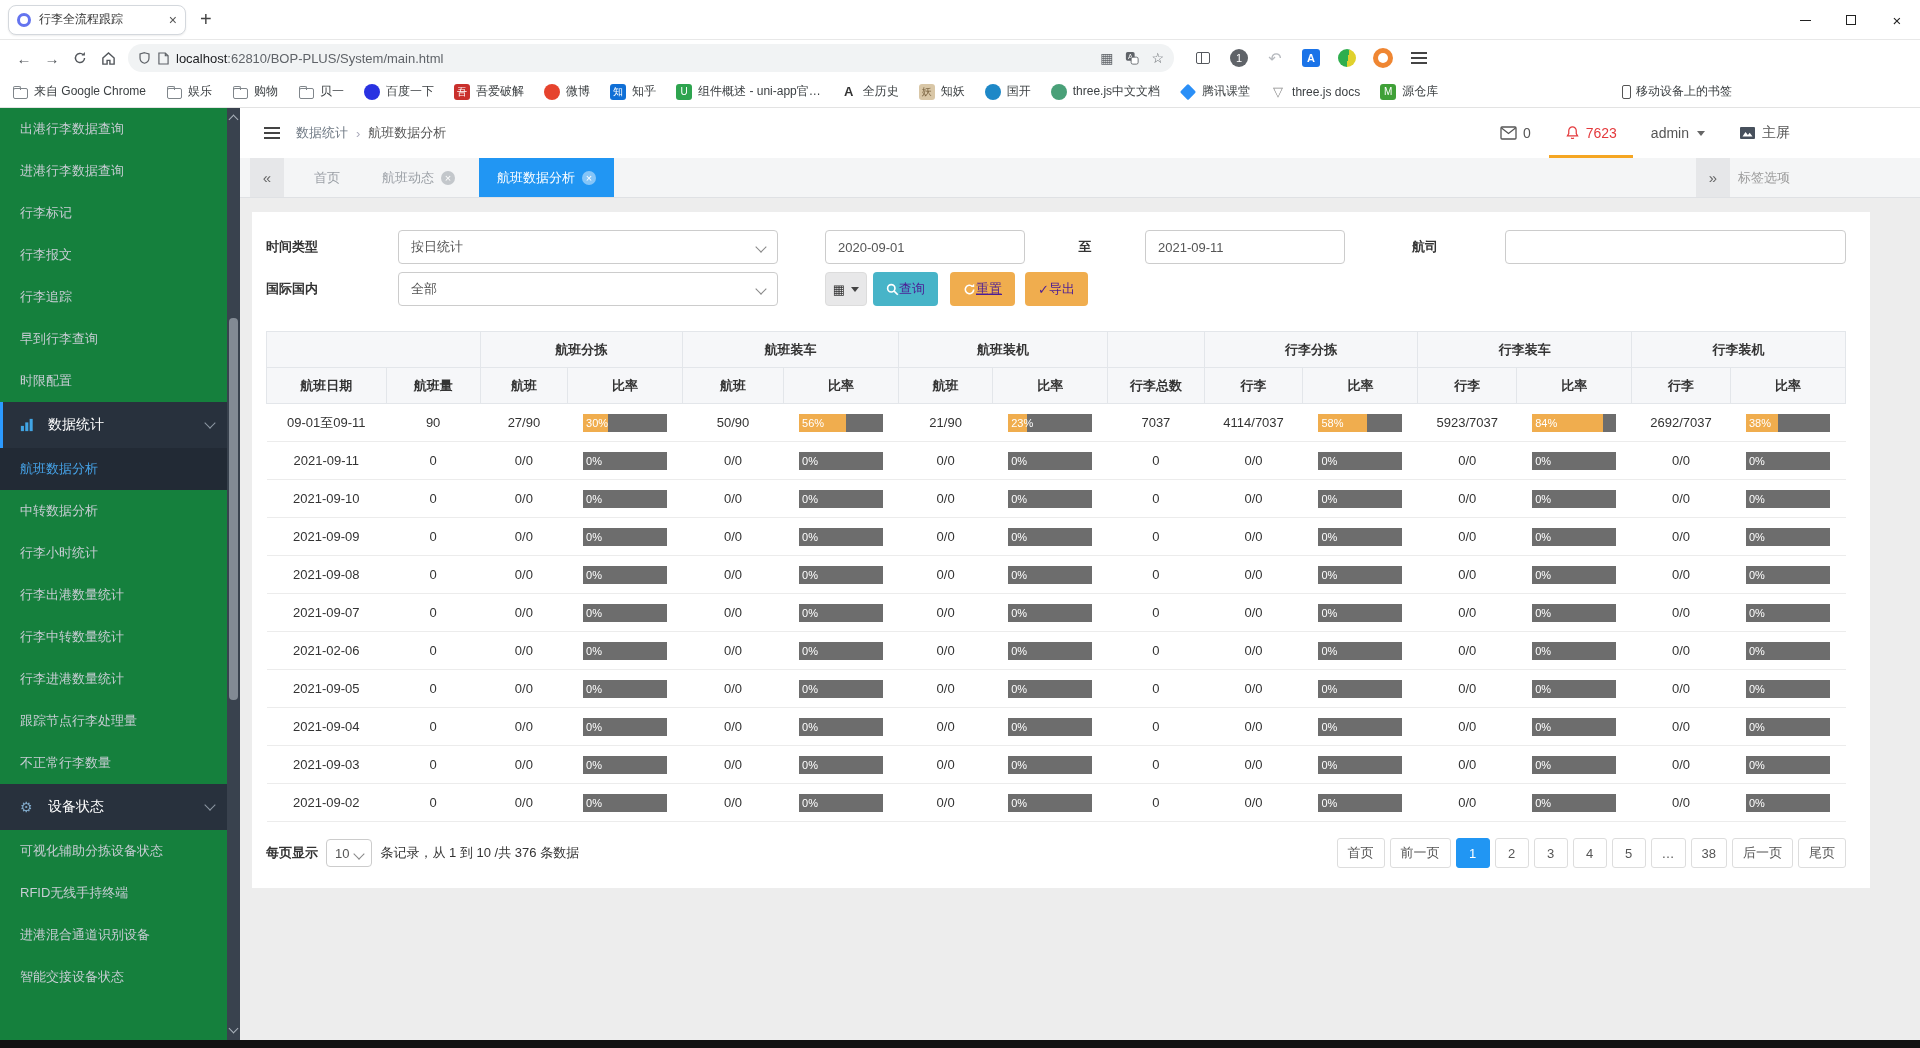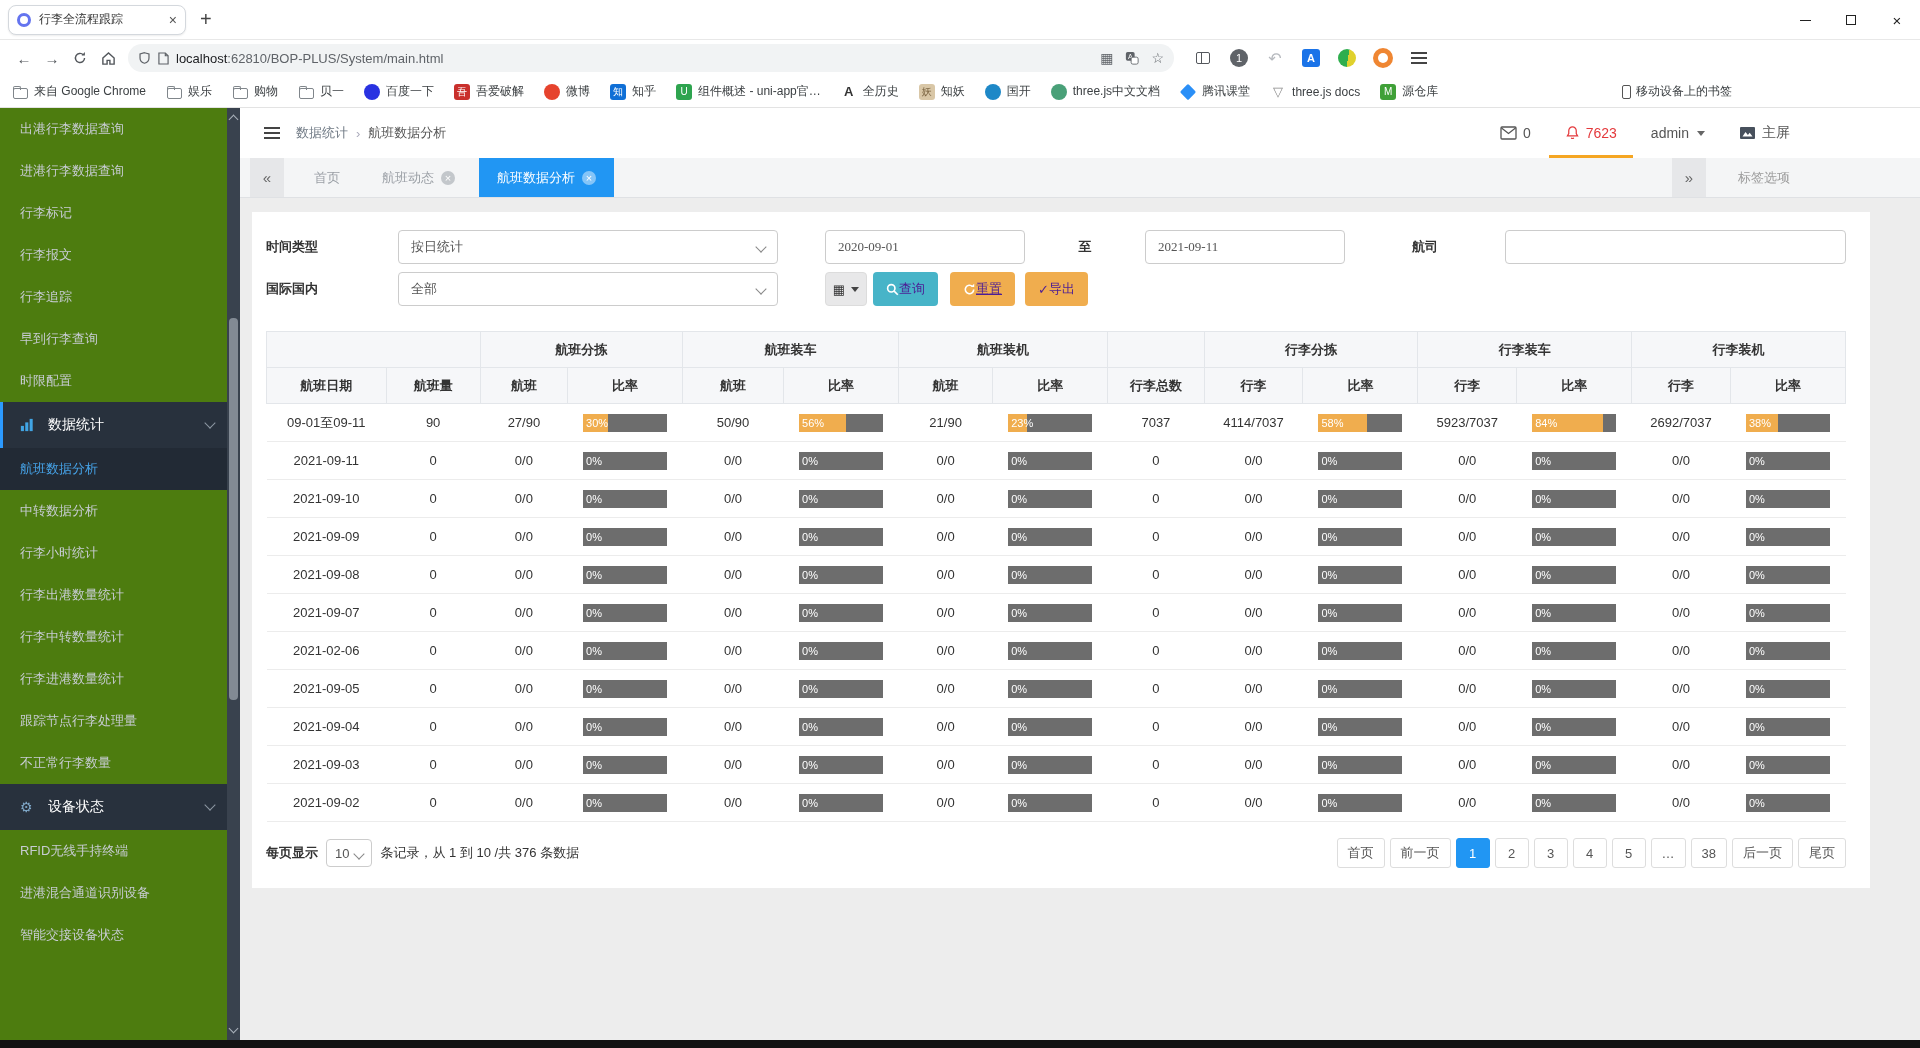--- a/index.html
+++ b/index.html
@@ -52,21 +52,21 @@
   .bmi.diamond { border-radius:2px; transform:rotate(45deg) scale(.72); }
   .bmi.plain { font-size:13px; font-weight:bold; }
   .bmi.folder { position:relative; }
   .bmi.folder::before { content:''; position:absolute; left:1px; top:4px; width:13px; height:9px; border:1.3px solid #80868b; border-radius:2px; }
   .bmi.folder::after { content:''; position:absolute; left:1px; top:2px; width:6px; height:3px; border:1.3px solid #80868b; border-bottom:none; border-radius:2px 2px 0 0; }
   .bm-right { position:absolute; right:188px; display:flex; align-items:center; gap:5px;text-align:center; }
   .phone-ico { width:9px; height:14px; border:1.3px solid #555; border-radius:2px; }
 
   
   .app { display:flex; height:932px; }
-  .sidebar { width:240px; background:#4d7c0f; position:relative; flex:none; }
+  .sidebar { width:240px; background:#15803d; position:relative; flex:none; }
   .snav { display:flex; align-items:center; height:42px; padding:0 26px 0 20px; color:#c7ccd3; font-size:13px; cursor:pointer; white-space:nowrap; }
   .snav.group { height:46px; color:#fff; font-size:14px; background:#28313d; border-left:3px solid transparent; padding-left:17px; }
   .snav.group.active { border-left-color:#2c9aff; }
   .snav.active:not(.group) { background:#222a35; color:#46a3e8; }
   .gicon { width:20px; margin-right:8px; display:flex; align-items:center; font-size:14px; color:#7fa8c9; }
   .slabel { flex:1; overflow:hidden; text-overflow:ellipsis; }
   .chev { width:8px; height:8px; border-right:1.5px solid #8d97a3; border-bottom:1.5px solid #8d97a3; transform:rotate(45deg); margin-top:-4px; }
   .sb-track { position:absolute; top:0; right:0; width:13px; height:100%; background:#39424e; }
   .sb-thumb { position:absolute; top:210px; left:2px; width:9px; height:382px; background:#828a94; border-radius:4px; }
   .sb-arrow { position:absolute; left:3px; width:7px; height:7px; border-right:1.5px solid #aab2bb; border-bottom:1.5px solid #aab2bb; }
@@ -85,31 +85,31 @@
   .caret-down { width:0; height:0; border-left:4px solid transparent; border-right:4px solid transparent; border-top:5px solid #666; margin-left:2px; }
 
   .tabrow { height:40px; background:#f4f5f6; border-bottom:1px solid #dfe1e4; display:flex; align-items:stretch; padding-right:130px; }
   .tnav { width:34px; margin-left:10px; background:#e6e7e9; display:flex; align-items:center; justify-content:center; color:#666; font-size:15px; }
   .tnav.right { margin-left:auto; margin-right:8px; }
   .ptabs { display:flex; align-items:stretch; margin-left:12px; gap:6px; }
   .ptab { display:flex; align-items:center; gap:7px; padding:0 18px; font-size:13px; color:#9a9fa5; cursor:pointer; }
   .ptab.active { background:#2196f3; color:#fff; }
   .tclose { width:14px; height:14px; border-radius:50%; background:#c3c7cb; color:#fff; font-size:11px; line-height:14px; text-align:center; }
   .ptab.active .tclose { background:rgba(255,255,255,.45); }
-  .tab-options { display:flex; align-items:center; font-size:13px; color:#9b9b9b;margin-left:24px; }
+  .tab-options { display:flex; align-items:center; font-size:13px; color:#9b9b9b; }
 
   .content { flex:1; background:#ededed; padding:14px 50px 0 12px; overflow:hidden; }
   .panel { background:#fff; padding:18px 24px 20px 14px; }
 
   .frow { display:flex; align-items:center; margin-bottom:8px; }
   .flabel { width:132px; font-size:13px; font-weight:bold; color:#333; }
   .select { position:relative; height:34px; border:1px solid #ccc; border-radius:4px; background:#fff; display:flex; align-items:center; padding:0 28px 0 12px; font-size:13px; color:#555; cursor:pointer; }
   .select::after { content:''; position:absolute; right:12px; top:12px; width:7px; height:7px; border-right:1.5px solid #888; border-bottom:1.5px solid #888; transform:rotate(45deg); }
   .sel-main { width:380px; }
-  .tinput { height:34px; border:1px solid #ccc; border-radius:4px; padding:0 12px; font-size:13px; color:#555; font-family:Liberation Serif, serif; outline:none; }
+  .tinput { height:34px; border:1px solid #ccc; border-radius:4px; padding:0 12px; font-size:13px; color:#555; font-family:Liberation Sans, sans-serif; outline:none; }
   .date-input { width:200px; margin:0; }
   .gap47 { width:47px; }
   .to-label { width:120px; text-align:center; font-size:13px; font-weight:bold; color:#333; }
   .airline-label { width:160px; text-align:center; font-size:13px; font-weight:bold; color:#333; }
   .airline-input { flex:1; }
   .btn { height:34px; border:none; border-radius:4px; color:#4c1d95; font-size:13px; font-family:inherit; display:inline-flex; align-items:center; padding:0 13px; cursor:pointer; }
   .btn-grid { background:#e8e8e9; color:#333; width:42px; justify-content:center; gap:4px; border:1px solid #dcdcdc; }
   .btn-grid .caret-down { border-top-color:#444; }
   .btn-search { background:#47b4c8; margin-left:6px; }
   .btn-reset { background:#f0ad4e; margin-left:12px;text-decoration:underline; }
@@ -352,20 +352,23 @@
           </div>
           <div class="snav">
             <span class="slabel">不正常行李数量</span>
           </div>
           <div class="snav group">
             <span class="gicon">⚙</span>
             <span class="slabel">设备状态</span>
             <span class="chev"></span>
           </div>
           <div class="snav">
+            <span class="slabel">可视化辅助分拣设备状态</span>
+          </div>
+          <div class="snav">
             <span class="slabel">RFID无线手持终端</span>
           </div>
           <div class="snav">
             <span class="slabel">进港混合通道识别设备</span>
           </div>
           <div class="snav">
             <span class="slabel">智能交接设备状态</span>
           </div>
         </nav>
       <div class="sb-track">

